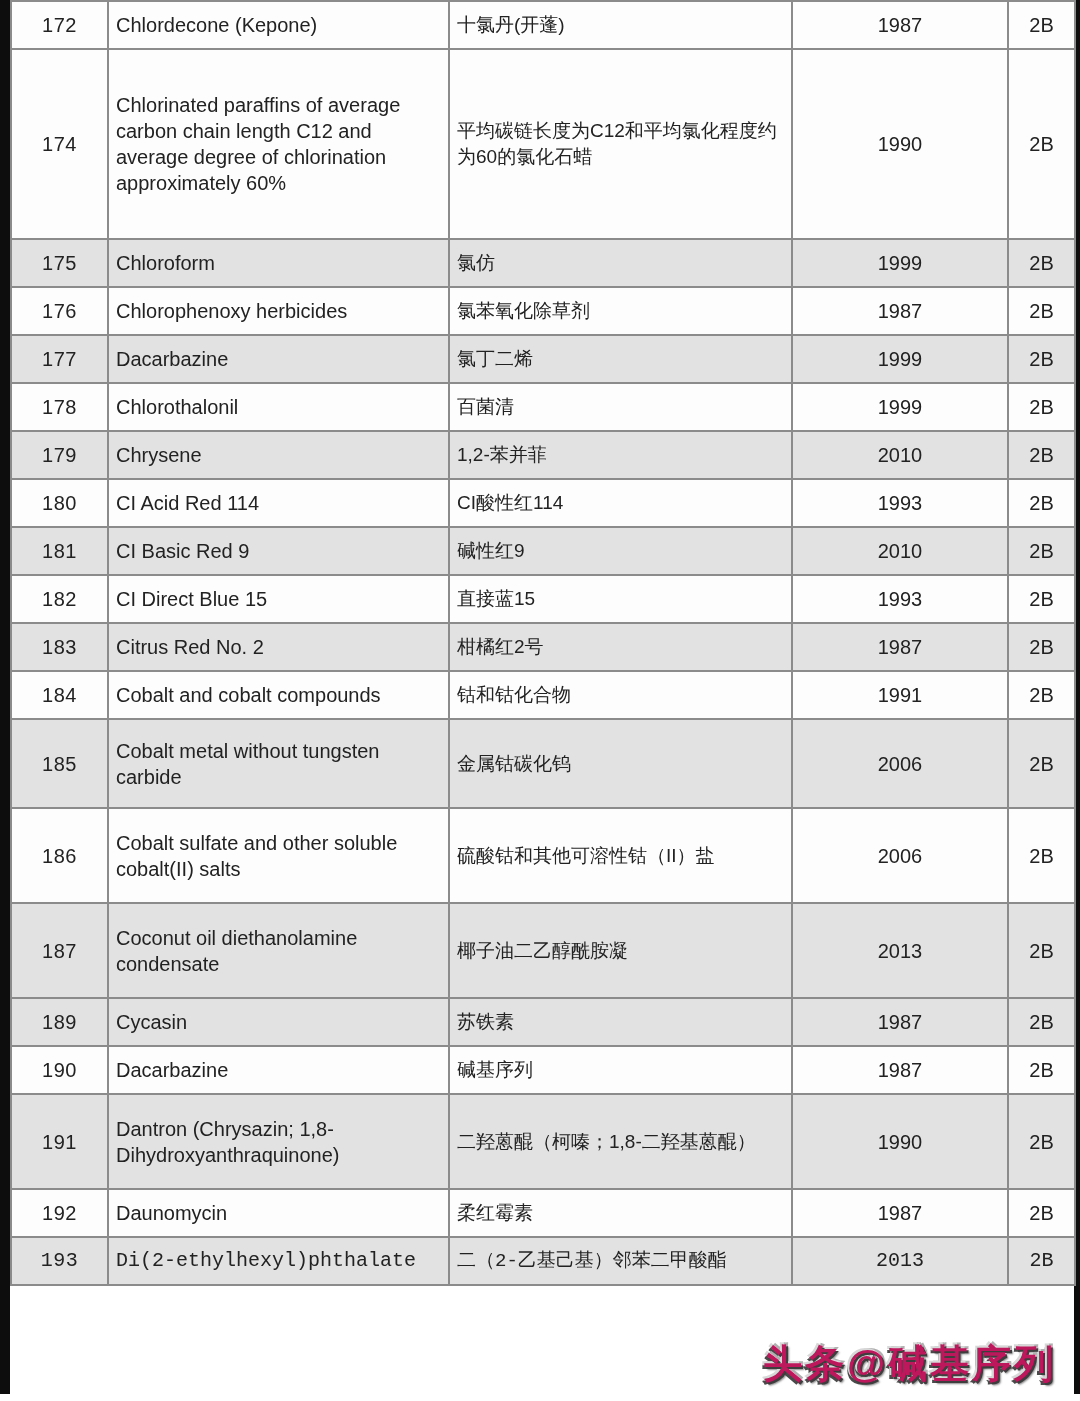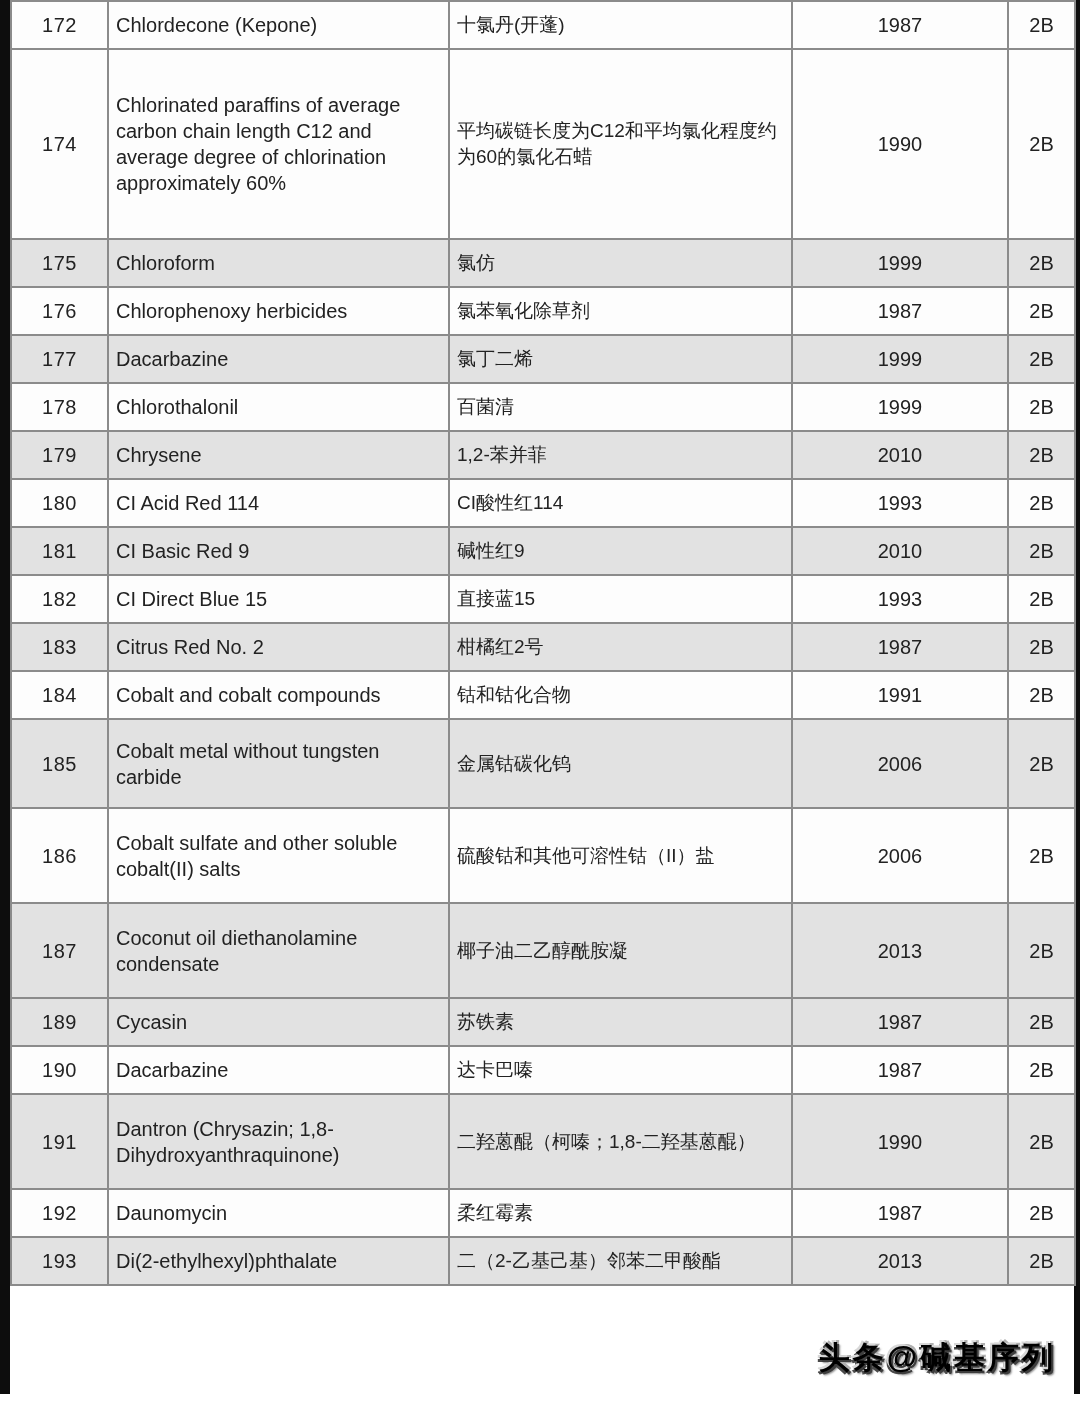--- a/index.html
+++ b/index.html
@@ -45,25 +45,25 @@
   td.c-no { text-align: center; letter-spacing: 0.5px; }
   td.c-en { text-align: left; padding: 6px 4px 6px 7px; }
   td.c-zh { text-align: left; padding: 6px 4px 6px 7px; font-size: 19px; }
   td.c-yr { text-align: center; }
   td.c-gp { text-align: center; }
 
   .watermark {
     position: absolute;
     top: 1337px;
     right: 24px;
-    font-size: 31px;
+    font-size: 39px;
     font-weight: bold;
     letter-spacing: 3px;
     white-space: nowrap;
-    color: #000000;
+    color: #be185d;
     text-shadow:
       2px 2px 0 #3e3e3e,
       -2px -2px 0 #d8d8d8,
       2px -2px 0 #b0b0b0,
       -2px 2px 0 #4a4a4a,
       3px 3px 2px rgba(40,40,40,0.55);
   }
 </style>
 </head>
 <body>
@@ -189,39 +189,39 @@
         <tr class="alt" style="height: 48px; margin-top: 40px;">
       <td class="c-no">189</td>
       <td class="c-en">Cycasin</td>
       <td class="c-zh">苏铁素</td>
       <td class="c-yr">1987</td>
       <td class="c-gp">2B</td>
     </tr>
         <tr class="plain" style="height: 48px;">
       <td class="c-no">190</td>
       <td class="c-en">Dacarbazine</td>
-      <td class="c-zh">达卡巴嗪</td>
+      <td class="c-zh">碱基序列</td>
       <td class="c-yr">1987</td>
       <td class="c-gp">2B</td>
     </tr>
         <tr class="alt" style="height: 95px;">
       <td class="c-no">191</td>
       <td class="c-en">Dantron (Chrysazin; 1,8-Dihydroxyanthraquinone)</td>
       <td class="c-zh">二羟蒽醌（柯嗪；1,8-二羟基蒽醌）</td>
       <td class="c-yr">1990</td>
       <td class="c-gp">2B</td>
     </tr>
         <tr class="plain" style="height: 48px;">
       <td class="c-no">192</td>
       <td class="c-en">Daunomycin</td>
       <td class="c-zh">柔红霉素</td>
       <td class="c-yr">1987</td>
       <td class="c-gp">2B</td>
     </tr>
-        <tr class="alt" style="height: 48px;">
+        <tr class="alt" style="height: 48px; font-family: Liberation Mono, monospace;">
       <td class="c-no">193</td>
       <td class="c-en">Di(2-ethylhexyl)phthalate</td>
       <td class="c-zh">二（2-乙基己基）邻苯二甲酸酯</td>
       <td class="c-yr">2013</td>
       <td class="c-gp">2B</td>
     </tr>
       </tbody>
   </table>
 
   <div class="watermark">头条@碱基序列</div>

